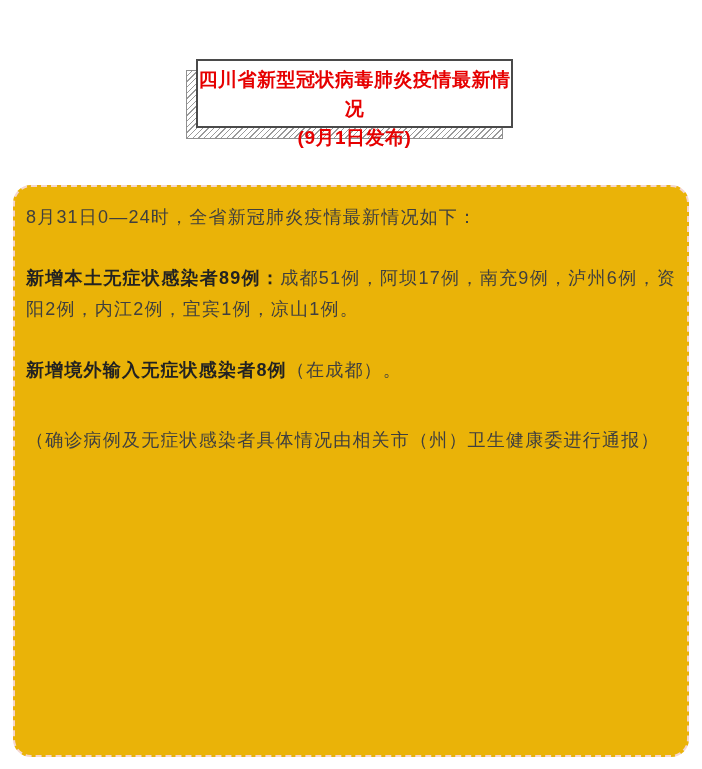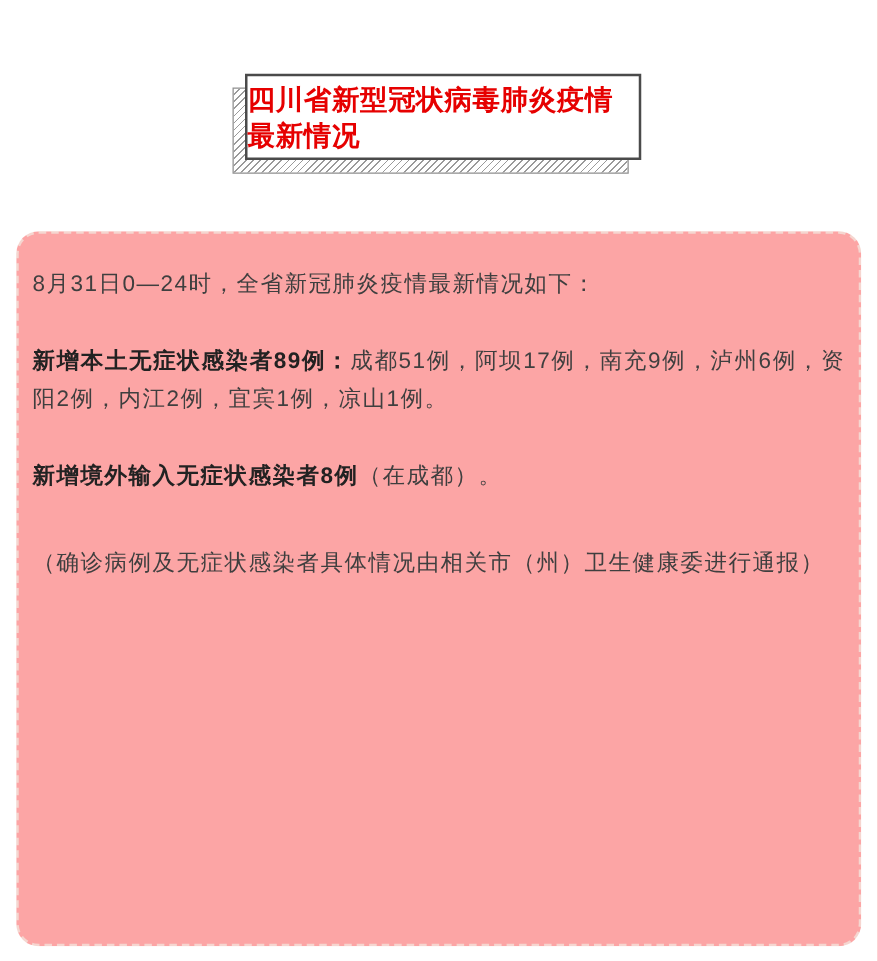--- a/index.html
+++ b/index.html
@@ -31,40 +31,41 @@
     background: repeating-linear-gradient(135deg, #ffffff 0px, #ffffff 3px, #9a9a9a 3px, #9a9a9a 4px);
   }
   .title-box {
     position: absolute;
     left: 0; top: 0;
     width: 100%;
     height: 100%;
     box-sizing: border-box;
     background: #ffffff;
     border: 2px solid #4a4a4a;
+    text-align: center;
     padding-top: 4px;
     color: #e60000;
     font-weight: bold;
-    font-size: 22px;
+    font-size: 19px;
     line-height: 29px;
     letter-spacing: 0.5px;
   }
 
   
   .panel {
     position: absolute;
     left: 13px;
     top: 185px;
     width: 676px;
     height: 572px;
     box-sizing: border-box;
-    background: #fca5a5;
+    background: #eab308;
     border: 2px dashed #f5d6d0;
     border-radius: 18px;
-    padding: 25px 11px;
+    padding: 15px 11px;
     overflow: hidden;
   }
   .para {
     margin: 0 0 30px 0;
     font-size: 18px;
     line-height: 31px;
     letter-spacing: 1.2px;
     color: #3f3f3f;
     text-align: justify;
   }
@@ -72,20 +73,21 @@
   .seg { font-weight: normal; }
   .seg.bold { font-weight: bold; color: #222222; }
 </style>
 </head>
 <body>
 
 <div class="title-area">
   <div class="title-shadow"></div>
   <div class="title-box">
     <div class="title-line">四川省新型冠状病毒肺炎疫情最新情况</div>
+    <div class="title-line">(9月1日发布)</div>
   </div>
 </div>
 
 <div class="panel">
   <div id="paragraphs">
       <p class="para"><span class="seg">8月31日0—24时，全省新冠肺炎疫情最新情况如下：</span></p>
       <p class="para"><span class="seg bold">新增本土无症状感染者89例：</span><span class="seg">成都51例，阿坝17例，南充9例，泸州6例，资阳2例，内江2例，宜宾1例，凉山1例。</span></p>
       <p class="para"><span class="seg bold">新增境外输入无症状感染者8例</span><span class="seg">（在成都）。</span></p>
       <p class="para"><span class="seg">（确诊病例及无症状感染者具体情况由相关市（州）卫生健康委进行通报）</span></p>
     </div>

